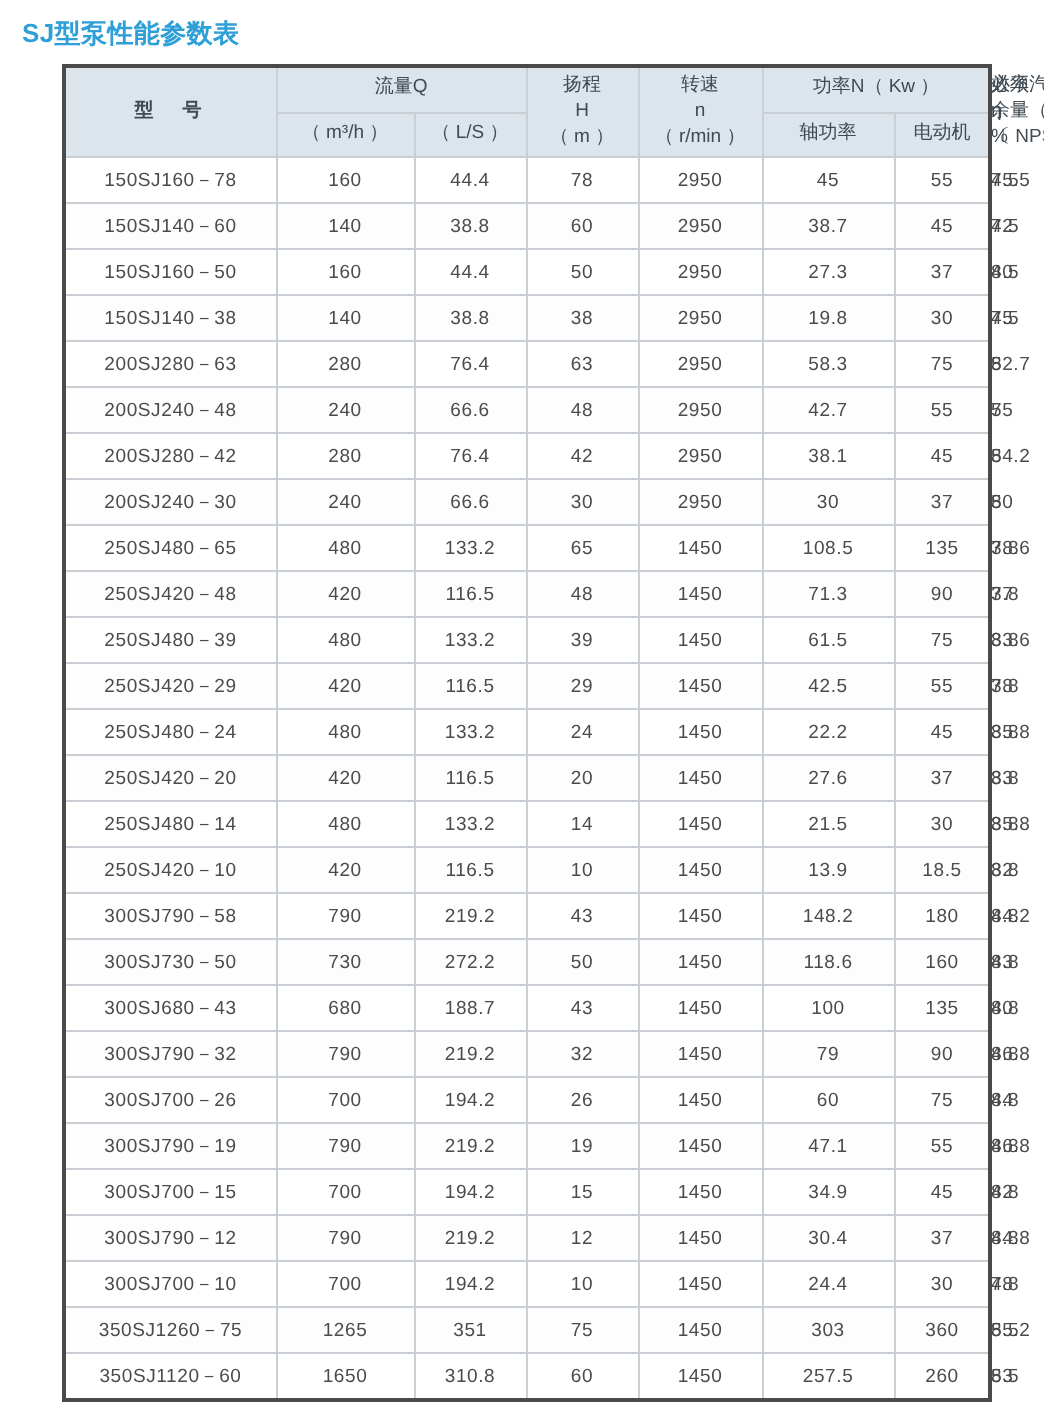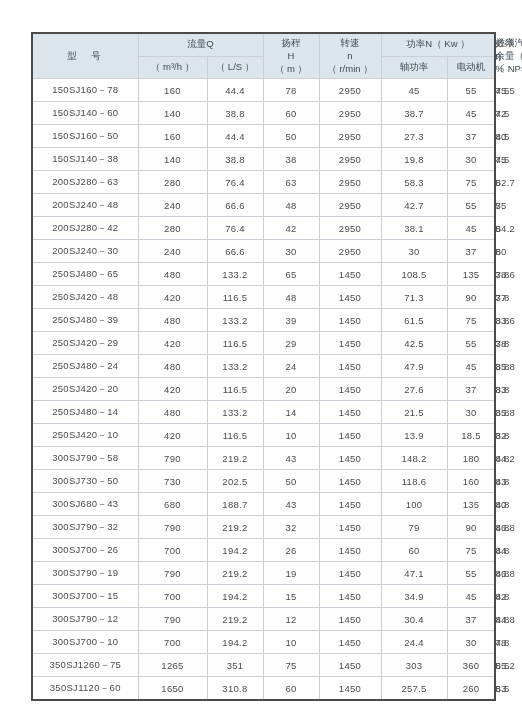--- a/index.html
+++ b/index.html
@@ -71,35 +71,37 @@
     white-space: nowrap;
   }
   table.spec tbody tr:nth-child(even) td {
     background: #fdfdfd;
   }
   td.model {
     letter-spacing: 0.6px;
   }
   .sp-wide {
     letter-spacing: 2.5px;
+    font-weight: bold;
   }
   
   col.c-model   { width: 106px; }
   col.c-qm3     { width: 69px; }
   col.c-qls     { width: 56px; }
   col.c-head    { width: 56px; }
   col.c-speed   { width: 62px; }
   col.c-shaft   { width: 66px; }
   col.c-motor   { width: 48px; }
 </style>
 </head>
 <body>
 
 <div class="page">
 
+  <div class="page-title">SJ型泵性能参数表</div>
 
   <div class="table-wrap">
     <table class="spec">
       <colgroup>
         <col class="c-model">
           <col class="c-qm3">
           <col class="c-qls">
           <col class="c-head">
         <col class="c-speed">
           <col class="c-shaft">
@@ -278,21 +280,21 @@
             <td>55</td>
             <td>78</td>
             <td>3.8</td>
           </tr>
           <tr>
             <td class="model">250SJ480－24</td>
             <td>480</td>
             <td>133.2</td>
             <td>24</td>
             <td>1450</td>
-            <td>47.9</td>
+            <td>22.2</td>
             <td>45</td>
             <td>85.8</td>
             <td>3.8</td>
           </tr>
           <tr>
             <td class="model">250SJ420－20</td>
             <td>420</td>
             <td>116.5</td>
             <td>20</td>
             <td>1450</td>
@@ -330,21 +332,21 @@
             <td>43</td>
             <td>1450</td>
             <td>148.2</td>
             <td>180</td>
             <td>84.2</td>
             <td>4.8</td>
           </tr>
           <tr>
             <td class="model">300SJ730－50</td>
             <td>730</td>
-            <td>202.5</td>
+            <td>272.2</td>
             <td>50</td>
             <td>1450</td>
             <td>118.6</td>
             <td>160</td>
             <td>83</td>
             <td>4.8</td>
           </tr>
           <tr>
             <td class="model">300SJ680－43</td>
             <td>680</td>

